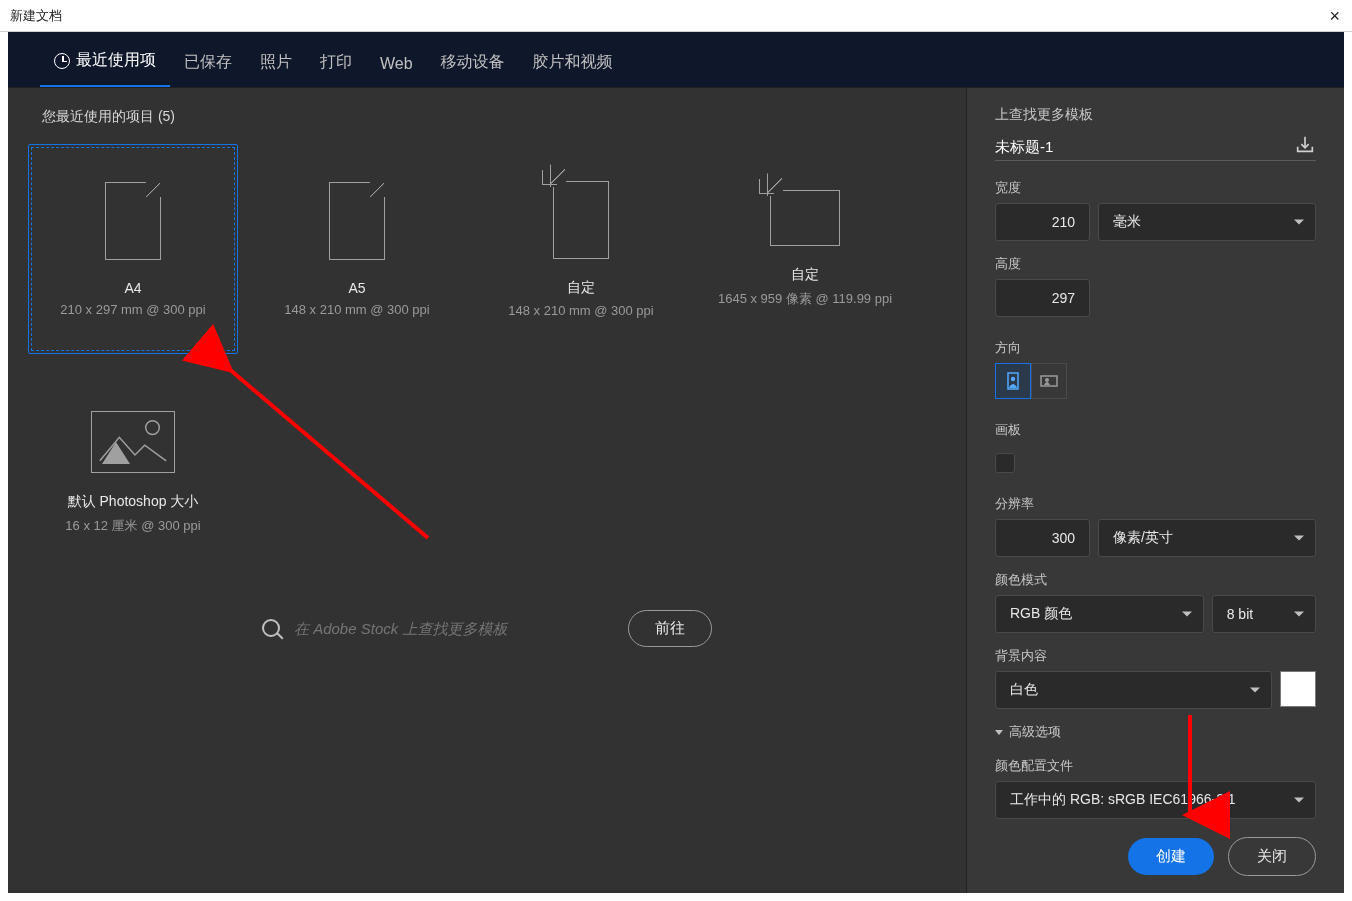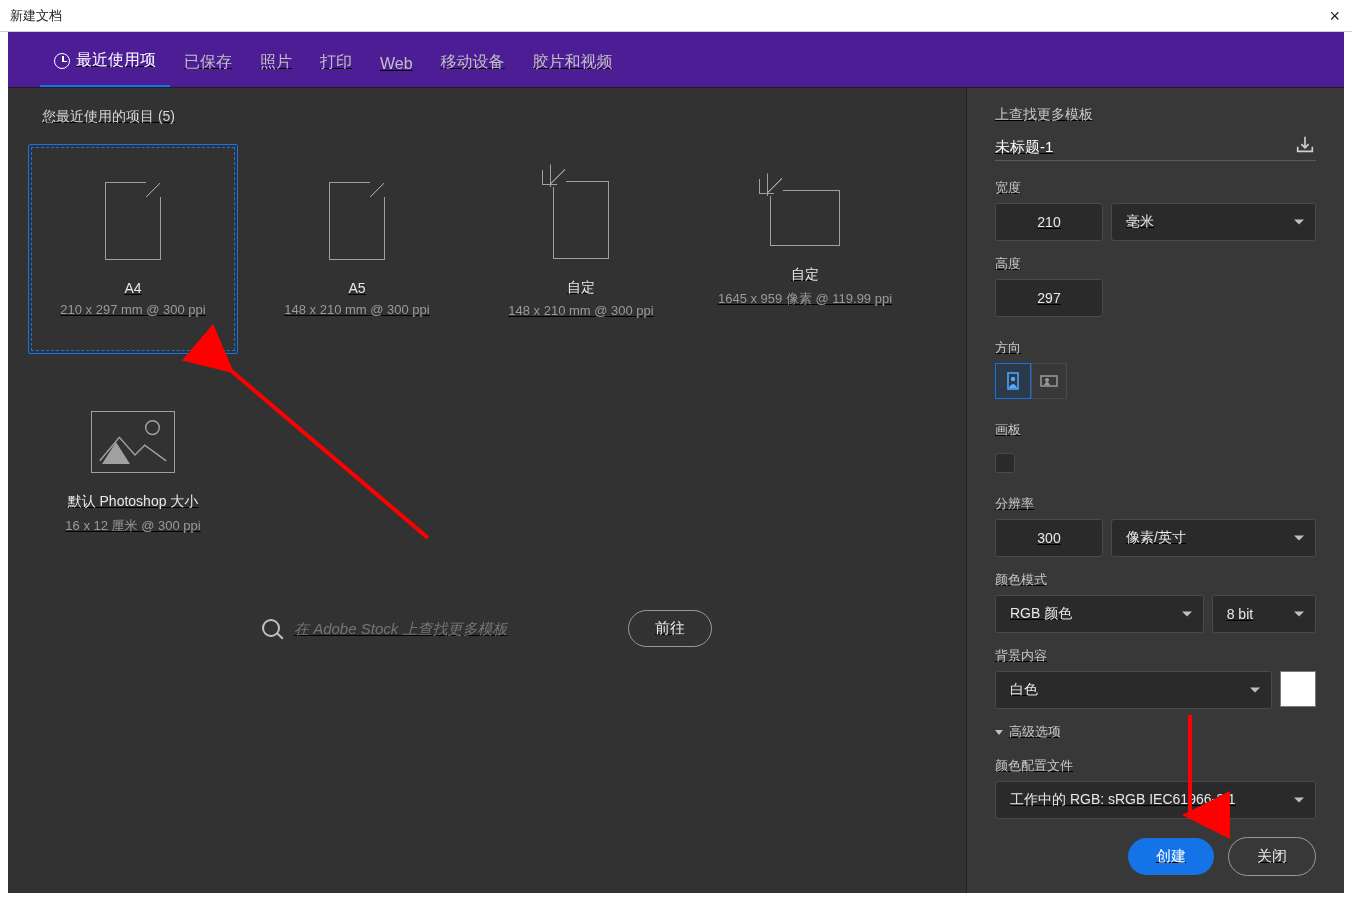--- a/index.html
+++ b/index.html
@@ -1,21 +1,21 @@
 <!DOCTYPE html>
 <html><head>
 <meta charset="utf-8">
 <style>
 * { box-sizing: border-box; margin: 0; padding: 0; font-family: -apple-system, "Segoe UI", "Microsoft YaHei", sans-serif; }
 body { width: 1352px; height: 901px; background: #fff; overflow: hidden; position: relative; }
 
 .titlebar { height: 32px; background: #fff; display: flex; align-items: center; padding: 8px 10px; font-size: 13px; color: #222; border-bottom: 1px solid #d0d0d0; position: relative; }
 .titlebar .close { position: absolute; right: 12px; top: 6px; font-size: 18px; cursor: pointer; }
 
-.dialog { position: absolute; left: 8px; right: 8px; top: 32px; bottom: 8px; background: #4c1d95; display: flex; flex-direction: column; text-decoration: underline; }
+.dialog { position: absolute; left: 8px; right: 8px; top: 32px; bottom: 8px; background: #0f172a; display: flex; flex-direction: column; }
 
 .tabs { display: flex; padding: 0 32px; border-bottom: 1px solid #1f1f1f; height: 56px; align-items: flex-end; }
 .tab { color: #c0c0c0; font-size: 16px; padding: 16px 14px 14px; cursor: pointer; display: flex; align-items: center; gap: 6px; }
 .tab.active { color: #fff; border-bottom: 2px solid #1473e6; }
 .tab .clock { width: 16px; height: 16px; border: 1.5px solid #fff; border-radius: 50%; position: relative; }
 .tab .clock::after { content: ""; position: absolute; width: 1.5px; height: 5px; background: #fff; left: 50%; top: 2px; transform-origin: bottom; }
 .tab .clock::before { content: ""; position: absolute; width: 5px; height: 1.5px; background: #fff; left: 50%; top: 50%; }
 
 .body { flex: 1; display: flex; min-height: 0; }
 
@@ -45,21 +45,21 @@
 .panel { flex: 1; padding: 18px 28px 10px; overflow: auto; color: #d0d0d0; }
 .panel .section-title { font-size: 14px; color: #c8c8c8; margin-bottom: 10px; }
 .panel .name-row { display: flex; align-items: center; justify-content: space-between; border-bottom: 1px solid #5a5a5a; margin-bottom: 18px; }
 .panel .name-row .docname { color: #fff; font-size: 15px; }
 .panel .save-icon svg { width: 22px; height: 22px; }
 
 .label { font-size: 13px; color: #c8c8c8; margin-bottom: 6px; }
 .row { display: flex; gap: 8px; margin-bottom: 14px; align-items: stretch; }
 .col { display: flex; flex-direction: column; }
 .input-box { background: #2a2a2a; border: 1px solid #4a4a4a; height: 38px; display: flex; align-items: center; padding: 0 14px; color: #e8e8e8; font-size: 14px; min-width: 0; border-radius: 3px; }
-.input-box.num { width: 108px; justify-content: center; }
+.input-box.num { width: 95px; justify-content: flex-end; }
 .select { flex: 1; position: relative; }
 .select::after { content: ""; position: absolute; right: 12px; top: 50%; width: 0; height: 0; border-left: 5px solid transparent; border-right: 5px solid transparent; border-top: 5px solid #c0c0c0; transform: translateY(-50%); }
 .select .input-box { padding-right: 30px; }
 
 .orient-group { display: flex; gap: 0; }
 .orient-btn { width: 36px; height: 36px; border: 1px solid #4a4a4a; display: flex; align-items: center; justify-content: center; cursor: pointer; }
 .orient-btn.active { border-color: #1473e6; background: #2a3a4a; }
 .orient-btn svg { width: 20px; height: 20px; }
 .checkbox { width: 20px; height: 20px; border: 1px solid #4a4a4a; background: #2a2a2a; border-radius: 3px; cursor: pointer; }
 

